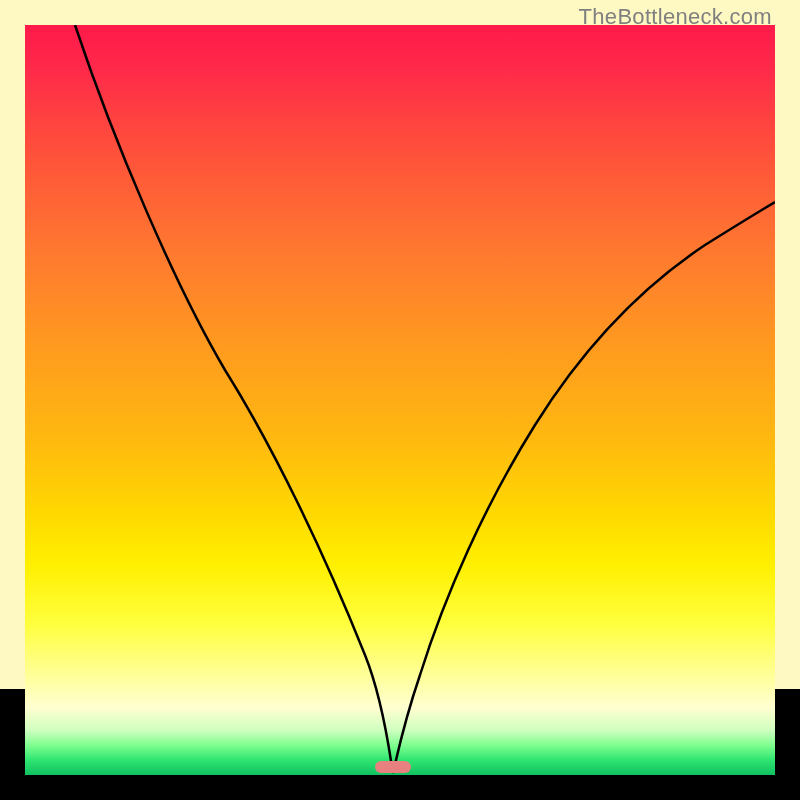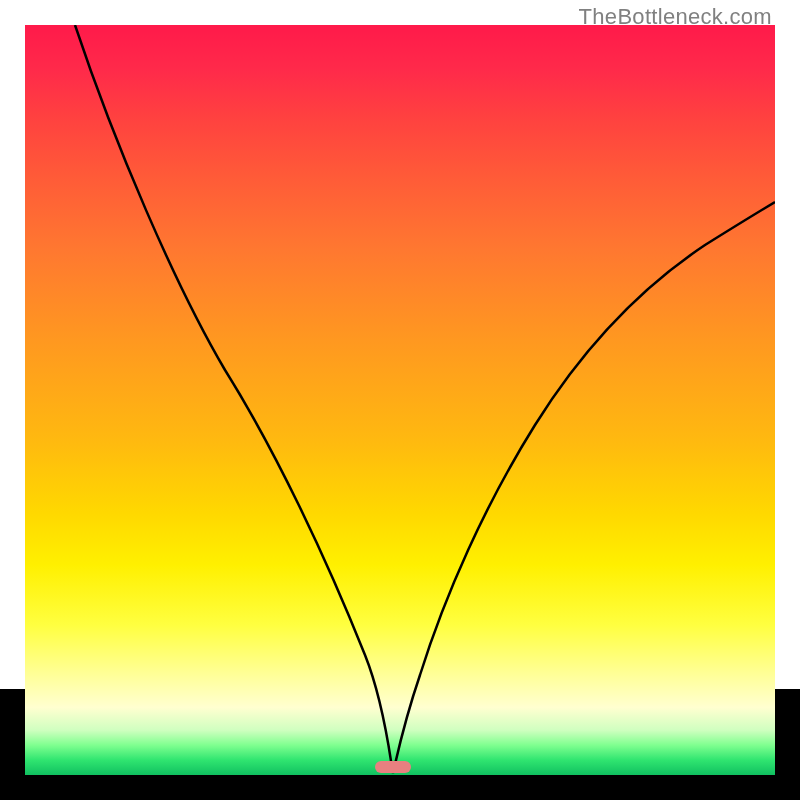--- a/index.html
+++ b/index.html
@@ -8,21 +8,21 @@
     background: #000;
     width: 800px;
     height: 800px;
     overflow: hidden;
     font-family: Arial, Helvetica, sans-serif;
   }
   .chart-container {
     position: relative;
     width: 800px;
     height: 689px;
-    background: #ffffff;
+    background: #fef9c3;
   }
   .plot-area {
     position: absolute;
     left: 25px;
     top: 25px;
     width: 750px;
     height: 750px;
     background: linear-gradient(to bottom,
       #ff1a4a 0%,
       #ff2a4a 6%,

